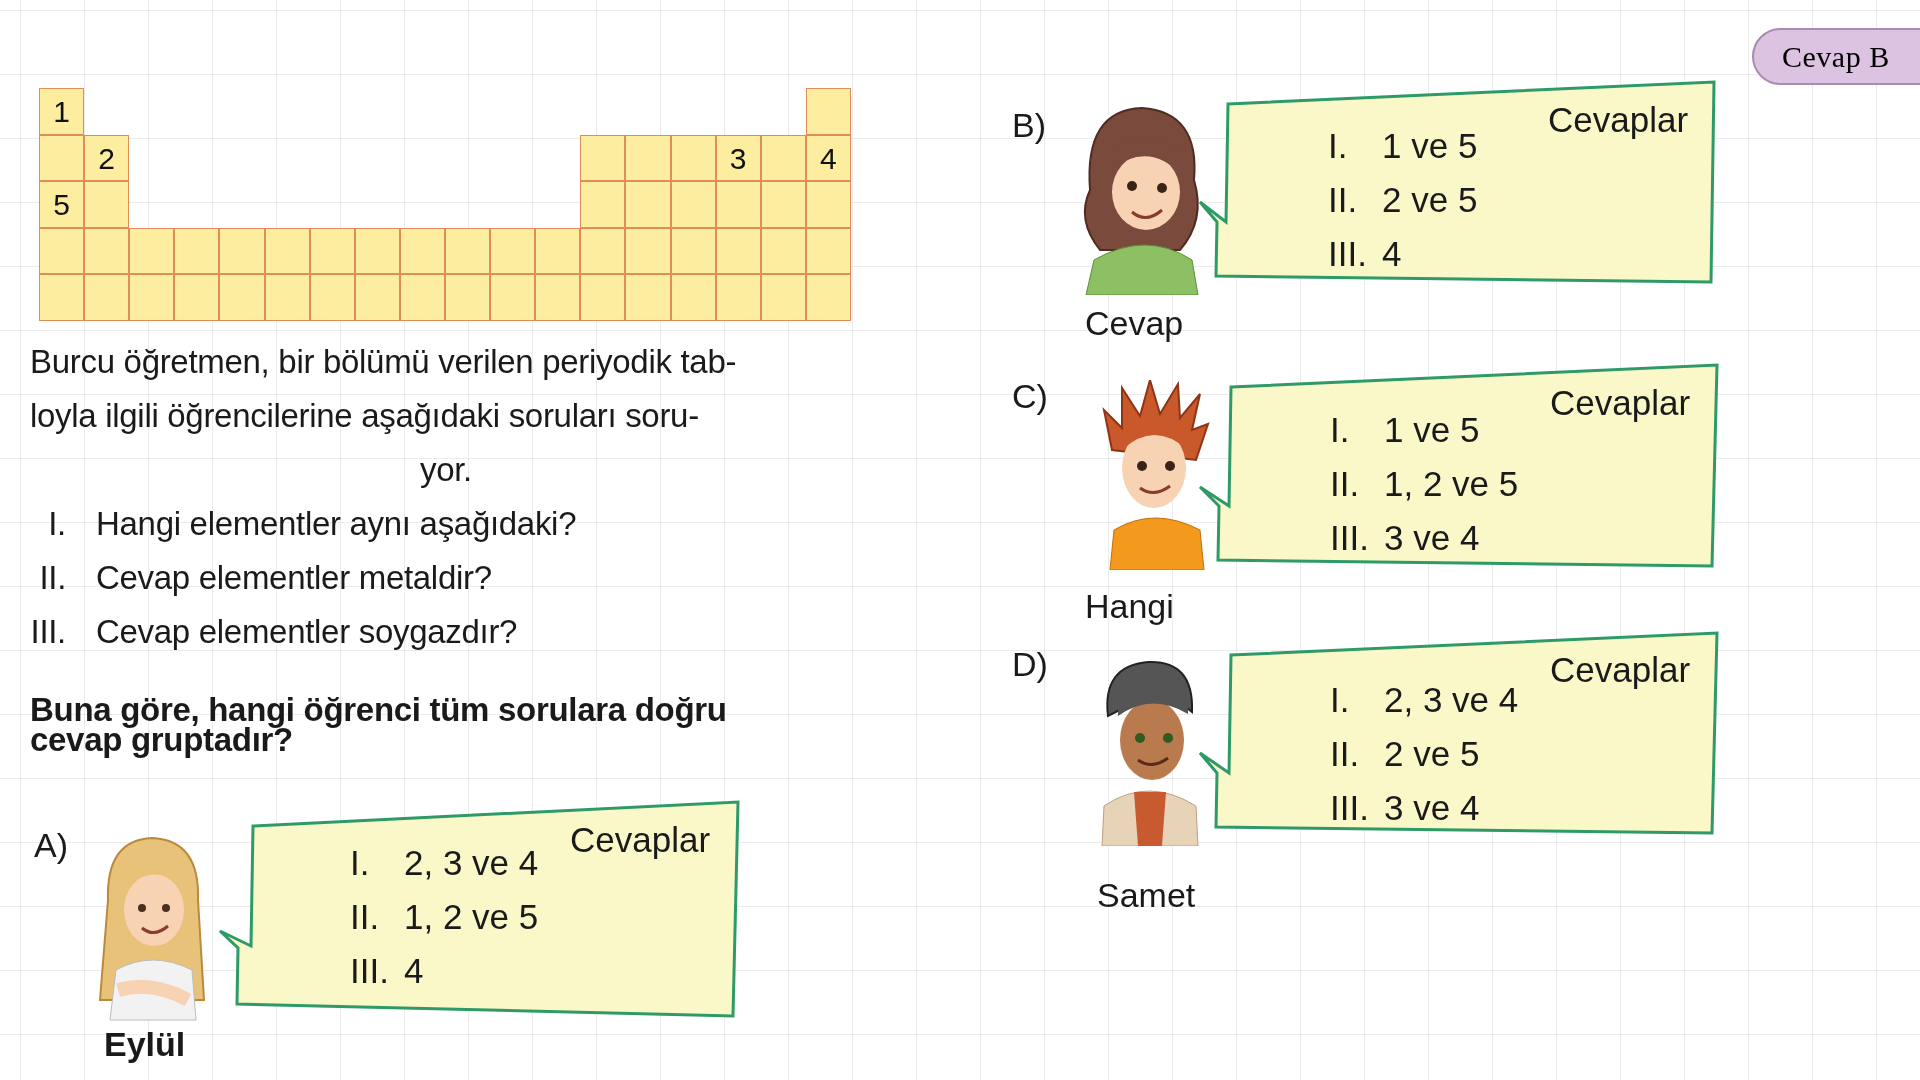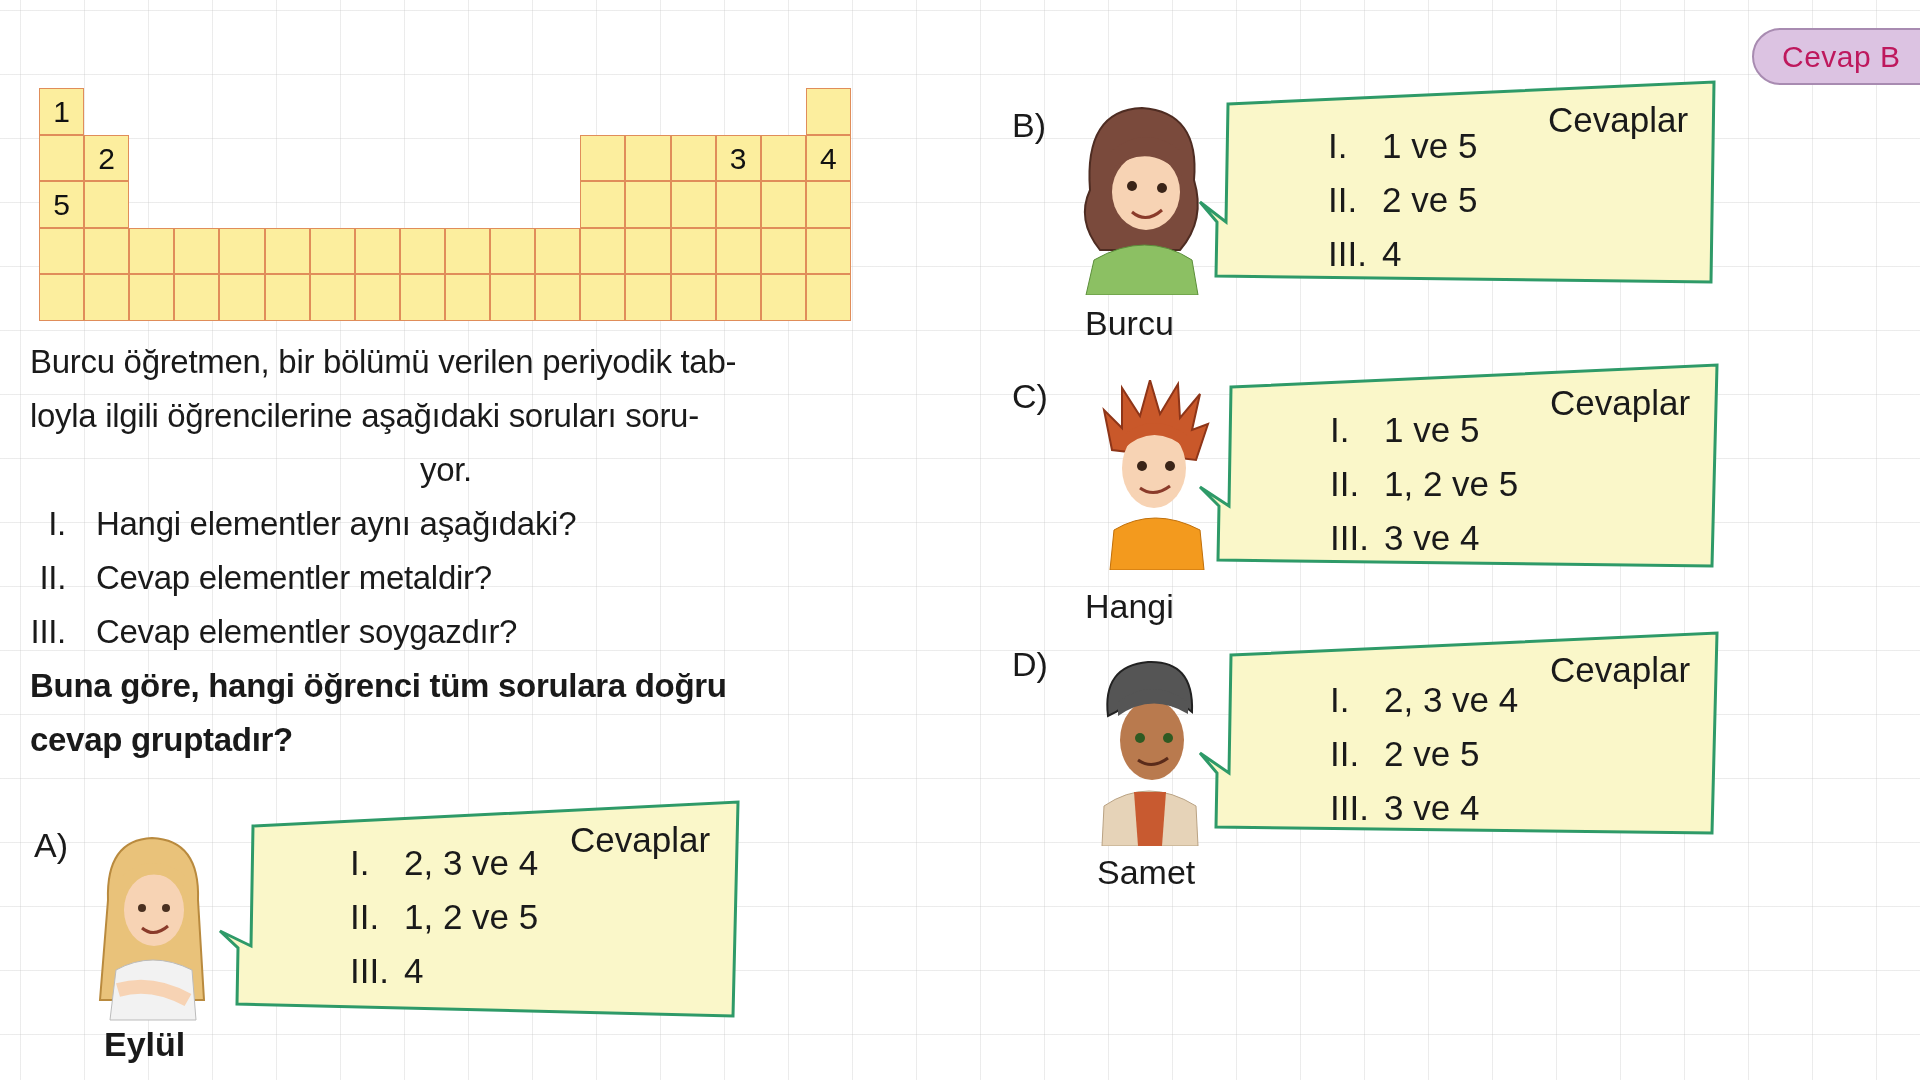--- a/index.html
+++ b/index.html
@@ -33,21 +33,21 @@
   .name { position:absolute; font-size:34px; white-space:nowrap; }
   .bubble-svg { position:absolute; left:0; top:0; width:1920px; height:1080px; pointer-events:none; }
   .bubble-head { position:absolute; font-size:35px; white-space:nowrap; }
   .bubble-line { position:absolute; font-size:35px; white-space:nowrap; }
   .bubble-line .rn { display:inline-block; width:54px; }
   .badge {
     position:absolute; left:1752px; top:28px; width:190px; height:57px;
     background:#DCC3E2; border:2px solid #A88BB1; border-radius:30px 0 0 30px;
     box-sizing:border-box;
   }
-  .badge span { position:absolute; left:28px; top:10px; font-size:30px; font-family:Liberation Sans, sans-serif; color:#be185d; letter-spacing:0.5px;}
+  .badge span { position:absolute; left:28px; top:10px; font-size:30px; font-family:Liberation Serif, serif; color:#000000; letter-spacing:0.5px;}
   .avatar { position:absolute; }
 </style>
 </head>
 <body>
 
 <div class="badge">
   <span>Cevap B</span>
 </div>
 
 <div id="ptable">
@@ -119,21 +119,21 @@
   </div>
   <div class="q" style="left:30px; top:551px;">
     <span class="num">II.</span><span>Cevap elementler metaldir?</span>
   </div>
   <div class="q" style="left:30px; top:605px;">
     <span class="num">III.</span><span>Cevap elementler soygazdır?</span>
   </div>
 </div>
 
 <div>
-  <div class="q bold" style="left:30px; top:659px;">Buna göre, hangi öğrenci tüm sorulara doğru</div>
+  <div class="q bold" style="left:30px; top:683px;">Buna göre, hangi öğrenci tüm sorulara doğru</div>
   <div class="q bold" style="left:30px; top:713px;">cevap gruptadır?</div>
 </div>
 
 <svg class="bubble-svg" viewBox="0 0 1920 1080">
   <g fill="#FAF7C9" stroke="#2E9A68" stroke-width="3" stroke-linejoin="miter">
     <polygon points="253,826 738,802 733,1016 237,1004 238,948 220,931 251,946"></polygon>
     <polygon points="1228,104 1714,82 1711,282 1216,276 1217,222 1200,202 1226,222"></polygon>
     <polygon points="1231,387 1717,365 1712,566 1218,560 1219,506 1200,487 1229,506"></polygon>
     <polygon points="1231,655 1717,633 1712,833 1216,827 1217,773 1200,753 1229,773"></polygon>
   </g>
@@ -162,21 +162,21 @@
   <div class="opt-letter" style="left:1012px; top:106px;">B)</div>
   <svg class="avatar" style="left:1070px; top:100px;" width="140" height="195" viewBox="0 0 140 195">
     <path d="M20 90 Q14 10 72 8 Q130 12 124 80 Q136 120 110 150 L30 150 Q6 120 20 90 Z" fill="#7A4A3C" stroke="#4e2c22" stroke-width="2"></path>
     <ellipse cx="76" cy="92" rx="34" ry="38" fill="#F7D3B4"></ellipse>
     <path d="M40 70 Q80 40 112 76 L112 52 Q76 22 40 52 Z" fill="#7A4A3C"></path>
     <circle cx="62" cy="86" r="5" fill="#3a2418"></circle>
       <circle cx="92" cy="88" r="5" fill="#3a2418"></circle>
     <path d="M62 112 Q76 124 92 110" stroke="#8a3b2a" stroke-width="3" fill="none"></path>
     <path d="M24 160 Q76 130 122 160 L128 195 L16 195 Z" fill="#8CC063" stroke="#5b8e3a"></path>
   </svg>
-  <div class="name" style="left:1085px; top:304px;">Burcu</div>
+  <div class="name" style="left:1085px; top:304px;">Cevap</div>
   <div class="bubble-head" style="left:1548px; top:100px;">Cevaplar</div>
   <div class="bubble-line" style="left:1328px; top:126px;"><span class="rn">I.</span><span>1 ve 5</span></div>
   <div class="bubble-line" style="left:1328px; top:180px;"><span class="rn">II.</span><span>2 ve 5</span></div>
   <div class="bubble-line" style="left:1328px; top:234px;"><span class="rn">III.</span><span>4</span></div>
 </div>
 
 <div>
   <div class="opt-letter" style="left:1012px; top:377px;">C)</div>
   <svg class="avatar" style="left:1100px; top:380px;" width="110" height="190" viewBox="0 0 110 190">
     <path d="M12 70 L4 30 L22 48 L22 8 L40 36 L50 0 L60 34 L78 4 L80 38 L100 14 L92 50 L108 44 L96 80 Z" fill="#C9582A" stroke="#8e3518" stroke-width="2"></path>
@@ -199,18 +199,18 @@
   <svg class="avatar" style="left:1098px; top:656px;" width="104" height="190" viewBox="0 0 104 190">
     <path d="M10 60 Q4 10 50 6 Q96 4 94 56 L84 48 Q50 30 18 56 Z" fill="#555" stroke="#222" stroke-width="2"></path>
     <ellipse cx="54" cy="84" rx="32" ry="40" fill="#B97A4E"></ellipse>
     <path d="M20 60 Q54 36 90 58 L90 46 Q54 20 20 46 Z" fill="#555"></path>
     <circle cx="42" cy="82" r="5" fill="#2f5a22"></circle>
       <circle cx="70" cy="82" r="5" fill="#2f5a22"></circle>
     <path d="M40 104 Q54 114 70 102" stroke="#5a2b1a" stroke-width="3" fill="none"></path>
     <path d="M6 150 Q50 120 98 150 L100 190 L4 190 Z" fill="#E6D3B8" stroke="#b9a283"></path>
     <path d="M36 136 L68 136 L64 190 L40 190 Z" fill="#C85A30"></path>
   </svg>
-  <div class="name" style="left:1097px; top:853px;text-align:center;">Samet</div>
+  <div class="name" style="left:1097px; top:876px;text-align:center;">Samet</div>
   <div class="bubble-head" style="left:1550px; top:650px;">Cevaplar</div>
   <div class="bubble-line" style="left:1330px; top:680px;"><span class="rn">I.</span><span>2, 3 ve 4</span></div>
   <div class="bubble-line" style="left:1330px; top:734px;"><span class="rn">II.</span><span>2 ve 5</span></div>
   <div class="bubble-line" style="left:1330px; top:788px;"><span class="rn">III.</span><span>3 ve 4</span></div>
 </div>
 
 </body></html>

